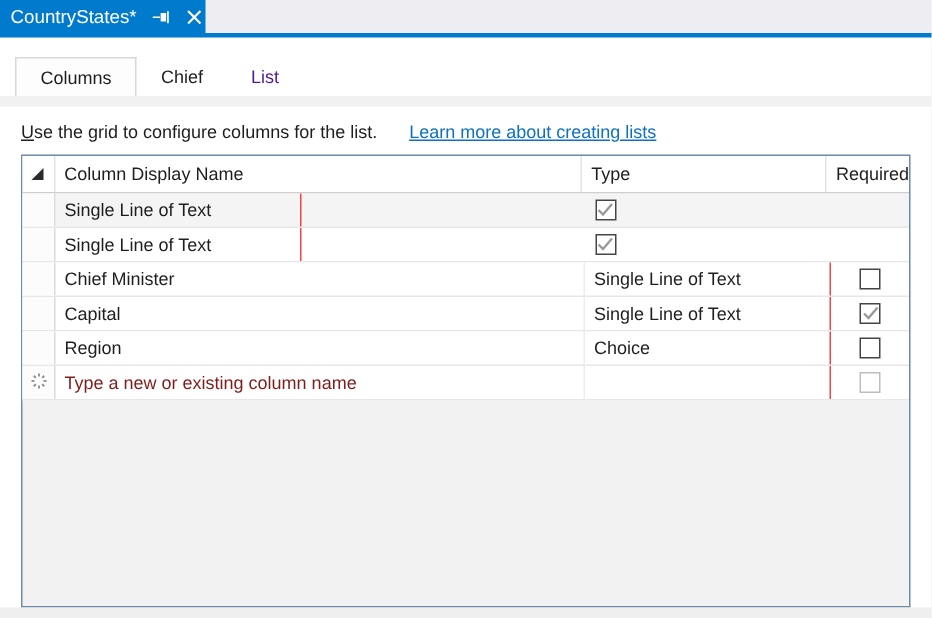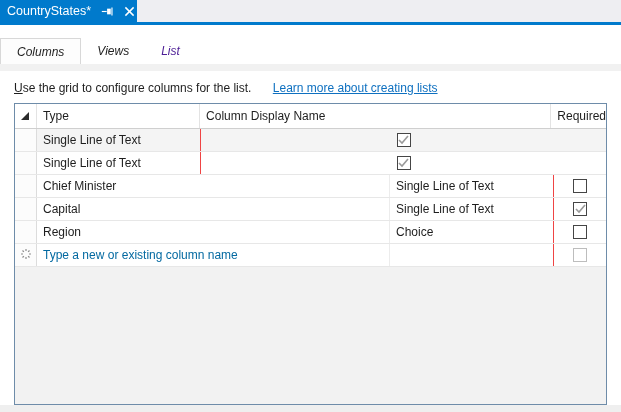--- a/index.html
+++ b/index.html
@@ -19,21 +19,21 @@
     position:absolute; top:0; left:0; height:22px; width:137px;
     background:#007ACC; color:#fff;
     display:flex; align-items:center; gap:10px;
     padding:0 6px 0 7px; cursor:default;
   }
   .doc-tab-title { font-size:12.5px; white-space:nowrap; }
   .doc-tab .ticon { display:flex; align-items:center; justify-content:center; width:14px; height:14px; }
   .accent-line { position:absolute; top:22px; left:0; width:100%; height:3px; background:#007ACC; }
 
   
-  .subtabs { position:absolute; top:38px; left:0; display:flex; z-index:2;font-style:italic; }
+  .subtabs { position:absolute; top:38px; left:10px; display:flex; z-index:2; }
   .subtab { height:26px; padding:6px 16px 0 16px; text-align:center; color:#1e1e1e; }
   .subtab.selected { background:#fdfdfd; border:1px solid #d8d8d8; border-bottom:none; }
   .subtab.disabled { color:#4c1d95; }
   .band { position:absolute; top:64px; left:0; width:100%; height:7px; background:#f1f1f1; z-index:1; }
 
   
   .instruction { position:absolute; top:81px; left:14px; white-space:nowrap; }
   .accel { text-decoration:underline; }
   .link { color:#0e70c0; text-decoration:underline; margin-left:18px; cursor:pointer; }
 
@@ -55,21 +55,21 @@
   .cell-rowheader { width:22px; border-right:1px solid #dcdcdc; display:flex; align-items:center; justify-content:center; background:#fcfcfc; }
   .cell-name { width:353px; padding-left:6px; display:flex; align-items:center; border-right:1px solid #ececec; }
   .cell-type { width:164px; padding-left:6px; display:flex; align-items:center; border-right:1px solid #ef4444; }
   .cell-required { flex:1; display:flex; align-items:center; justify-content:center; }
 
   .checkbox { width:14px; height:14px; border:1px solid #454545; background:#fff; display:flex; align-items:center; justify-content:center; }
   .checkbox svg { display:none; }
   .checkbox.checked svg { display:block; }
   .checkbox.disabled { border-color:#bdbdbd; }
 
-  .new-row .cell-name { color:#0369a1; }
+  .new-row .cell-name { color:#7f1d1d; }
 
   .bottom-strip { position:absolute; left:0; bottom:0; width:100%; height:7px; background:#efefef; }
 </style>
 </head>
 <body>
 
 <div class="tabstrip">
   <div class="doc-tab">
     <span class="doc-tab-title">CountryStates*</span>
     <span class="ticon">
@@ -88,37 +88,37 @@
           <line x1="10.5" y1="1.5" x2="1.5" y2="10.5"></line>
         </g>
       </svg>
     </span>
   </div>
 </div>
 <div class="accent-line"></div>
 
 <div class="subtabs">
   <div class="subtab selected">Columns</div>
-  <div class="subtab">Views</div>
+  <div class="subtab">Chief</div>
   <div class="subtab disabled">List</div>
 </div>
 <div class="band"></div>
 
 <div class="instruction">
   <span class="accel">U</span><span>se the grid to configure columns for the list.</span>
   <span class="link">Learn more about creating lists</span>
 </div>
 
 <div class="grid">
   <div class="grid-header">
     <div class="hcell corner">
       <span class="tri"></span>
     </div>
+    <div class="hcell name">Column Display Name</div>
     <div class="hcell type">Type</div>
-    <div class="hcell name">Column Display Name</div>
     <div class="hcell required">Required</div>
   </div>
 
   <div id="rows-container">
       <div class="grid-row current">
     <div class="cell-rowheader"></div>
     <div class="cell-type">Single Line of Text</div>
     <div class="cell-required">
       <span class="checkbox checked">
         <svg width="11" height="10" viewBox="0 0 11 10">

